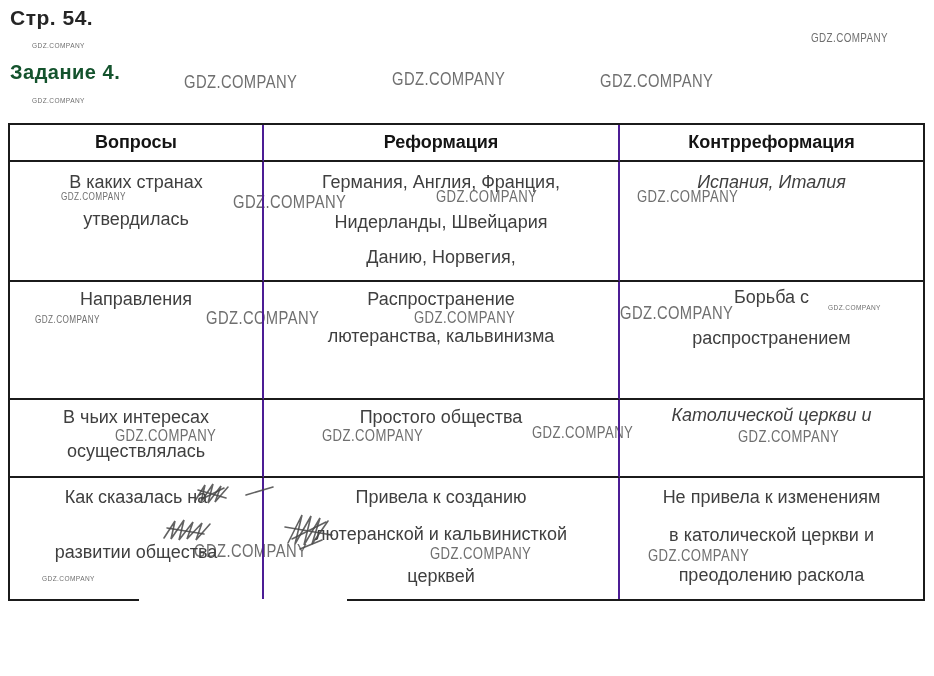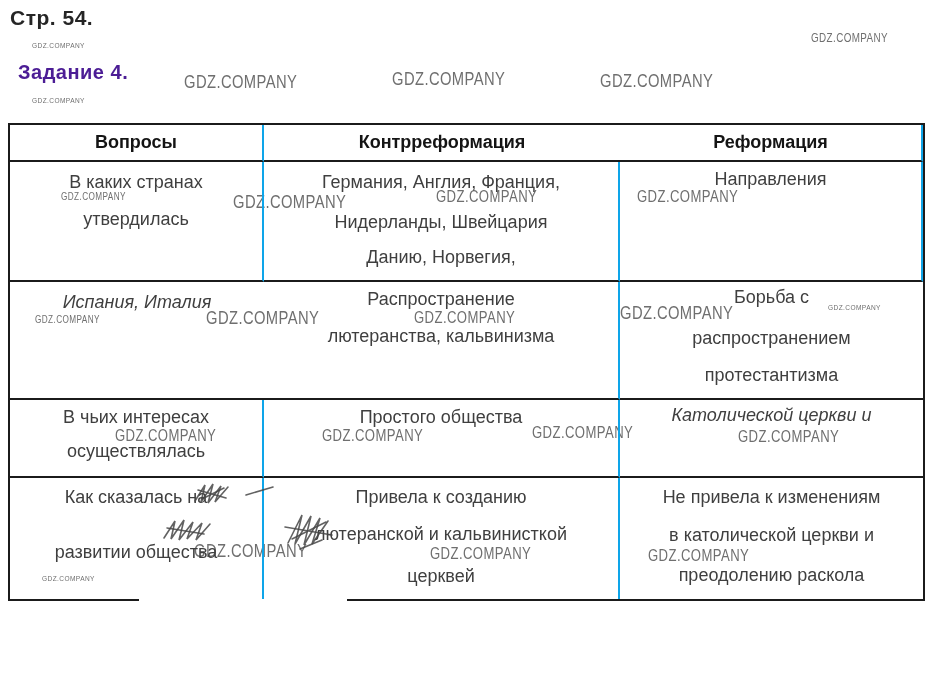--- a/index.html
+++ b/index.html
@@ -5,40 +5,40 @@
   html,body{margin:0;padding:0;}
   body{
     width:934px;height:676px;background:#ffffff;position:relative;overflow:hidden;
     font-family:"Liberation Sans","DejaVu Sans",sans-serif;
   }
   .page{position:absolute;inset:0;}
   .page-title{
     position:absolute;left:10px;top:6px;font-size:21px;font-weight:bold;color:#252525;letter-spacing:.5px;
   }
   .task-title{
-    position:absolute;left:10px;top:61px;font-size:20px;font-weight:bold;color:#4c1d95;letter-spacing:.5px;margin-left:8px;
+    position:absolute;left:10px;top:61px;font-size:20px;font-weight:bold;color:#14532d;letter-spacing:.5px;
   }
   .wm{
     position:absolute;color:#6f6f6f;font-weight:300;white-space:nowrap;
     transform-origin:0 0;transform:scaleX(.82);letter-spacing:.5px;
   }
   .wm-xs{font-size:8px;}
   .wm-s{font-size:10px;}
   .wm-12{font-size:12px;}
   .wm-m{font-size:16px;}
   .wm-l{font-size:18px;}
   .doc-table{
     position:absolute;left:8px;top:123px;width:917px;height:478px;box-sizing:border-box;
     border:2px solid #1b1b1b;border-bottom:none;
     display:grid;
     grid-template-columns:254px 356px 303px;
     grid-template-rows:37px 120px 118px 78px 121px;
   }
   .cell{
-    box-sizing:border-box;border-right:2px solid #0ea5e9;border-bottom:2px solid #1b1b1b;
+    box-sizing:border-box;border-right:2px solid #4c1d95;border-bottom:2px solid #1b1b1b;
     display:flex;flex-direction:column;align-items:center;
     font-size:18px;line-height:21px;color:#3f3f3f;text-align:center;
   }
   .cell.last-col{border-right:none;}
   .cell.last-row{border-bottom:none;}
   .cell.head{font-weight:bold;color:#141414;justify-content:center;font-size:18px;}
   .cell .ln{display:block;}
   .italic .ln{font-style:italic;}
   .bottom-border{
     position:absolute;left:0;bottom:0;width:100%;height:2px;
@@ -81,51 +81,50 @@
   <span class="wm wm-l" style="left:194px;top:541px;">GDZ.COMPANY</span>
   <span class="wm wm-m" style="left:430px;top:545px;">GDZ.COMPANY</span>
   <span class="wm wm-m" style="left:648px;top:547px;">GDZ.COMPANY</span>
   <span class="wm wm-xs" style="left:42px;top:574px;">GDZ.COMPANY</span>
 
   <div class="doc-table">
 
     <div class="cell head">
       <span class="ln">Вопросы</span>
     </div>
+    <div class="cell head">
+      <span class="ln">Реформация</span>
+    </div>
     <div class="cell head last-col">
       <span class="ln">Контрреформация</span>
-    </div>
-    <div class="cell head">
-      <span class="ln">Реформация</span>
     </div>
 
     <div class="cell">
       <span class="ln" style="margin-top:10px;">В каких странах</span>
       <span class="ln" style="margin-top:16px;">утвердилась</span>
     </div>
     <div class="cell">
       <span class="ln" style="margin-top:10px;">Германия, Англия, Франция,</span>
       <span class="ln" style="margin-top:19px;">Нидерланды, Швейцария</span>
       <span class="ln" style="margin-top:14px;">Данию, Норвегия,</span>
     </div>
+    <div class="cell last-col italic">
+      <span class="ln" style="margin-top:10px;">Испания, Италия</span>
+    </div>
+
     <div class="cell">
       <span class="ln" style="margin-top:7px;">Направления</span>
-    </div>
-
-    <div class="cell last-col italic">
-      <span class="ln" style="margin-top:10px;">Испания, Италия</span>
     </div>
     <div class="cell">
       <span class="ln" style="margin-top:7px;">Распространение</span>
       <span class="ln" style="margin-top:16px;">лютеранства, кальвинизма</span>
     </div>
     <div class="cell last-col">
       <span class="ln" style="margin-top:5px;">Борьба с</span>
       <span class="ln" style="margin-top:20px;">распространением</span>
-      <span class="ln" style="margin-top:16px;">протестантизма</span>
     </div>
 
     <div class="cell">
       <span class="ln" style="margin-top:7px;">В чьих интересах</span>
       <span class="ln" style="margin-top:13px;">осуществлялась</span>
     </div>
     <div class="cell">
       <span class="ln" style="margin-top:7px;">Простого общества</span>
     </div>
     <div class="cell last-col italic">

